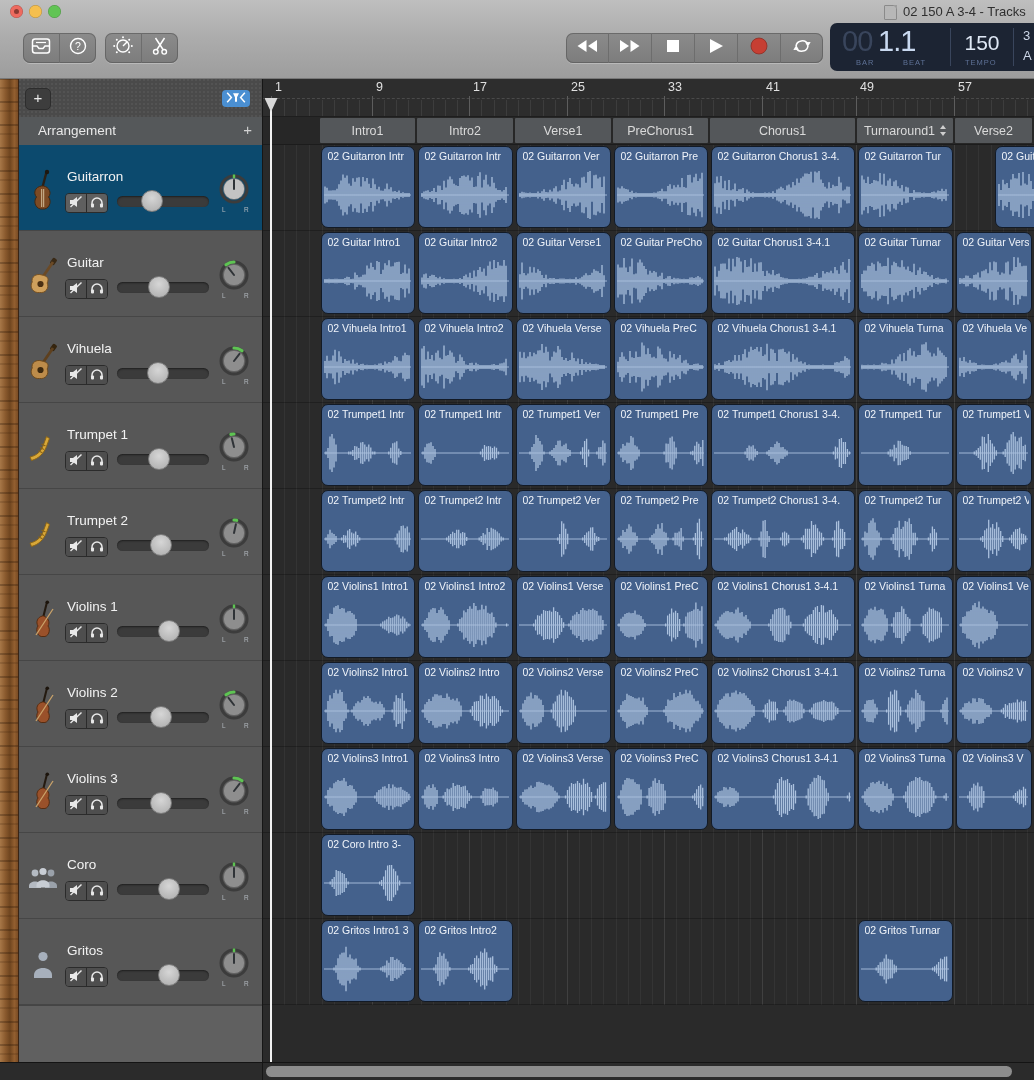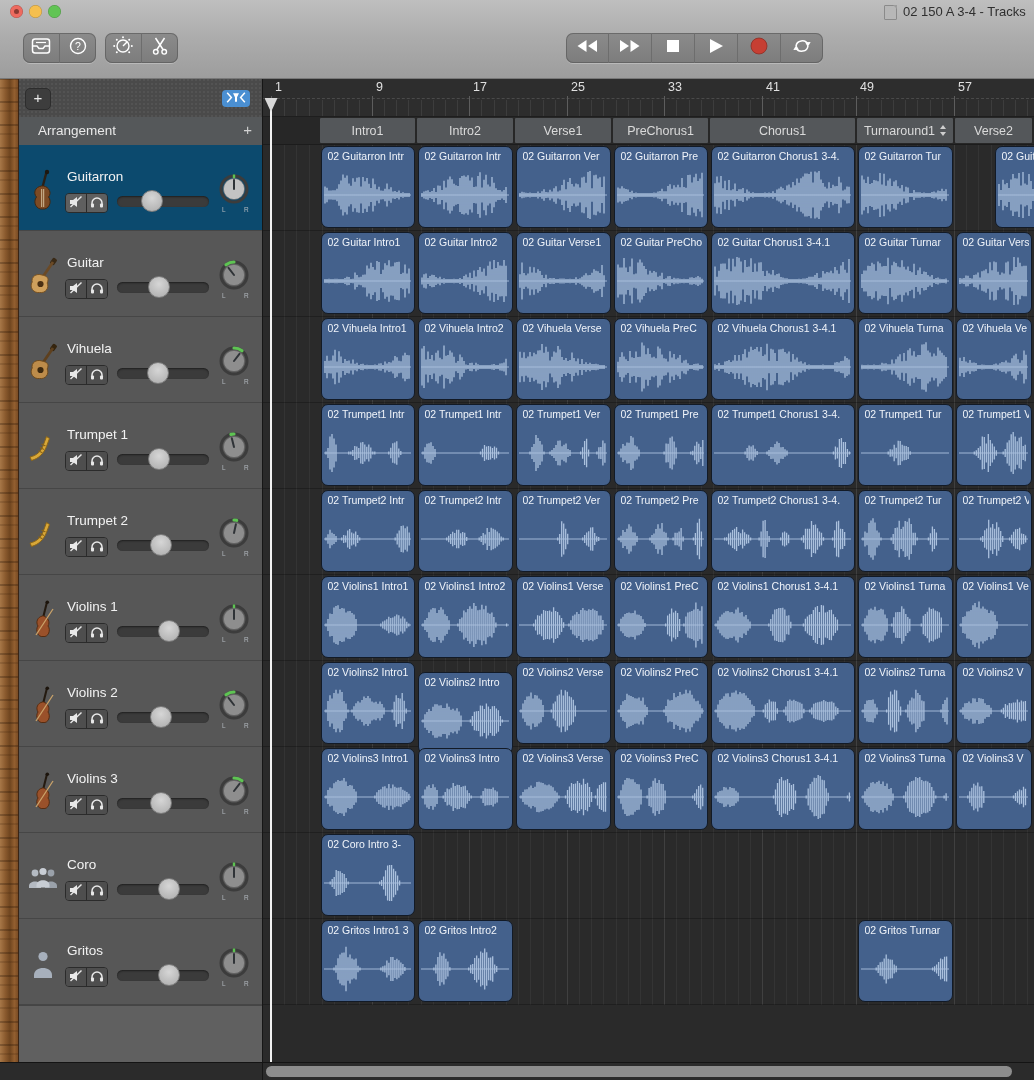--- a/index.html
+++ b/index.html
@@ -209,20 +209,38 @@
           <svg width="22" height="20" viewBox="0 0 24 22">
               <path d="M5.5 11 A6.8 6.2 0 0 1 18.5 9" fill="none" stroke="#fff" stroke-width="1.7"></path>
               <path d="M18.5 11 A6.8 6.2 0 0 1 5.5 13" fill="none" stroke="#fff" stroke-width="1.7"></path>
               <path d="M21.5 6.5 L18.3 12 L15.5 6.8 Z" fill="#fff"></path>
               <path d="M2.5 15.5 L5.7 10 L8.5 15.2 Z" fill="#fff"></path>
             </svg>
         </span>
       </div>
     </div>
 
+    <div id="lcd">
+      <div id="lcd-pos">
+        <span id="lcd-bar-dim">00</span>
+        <span id="lcd-beat">1.1</span>
+        <span id="lab-bar" class="lcd-lab">BAR</span>
+        <span id="lab-beat" class="lcd-lab">BEAT</span>
+      </div>
+      <div class="lcd-div"></div>
+      <div id="lcd-tempo">
+        <span id="lcd-tempo-val">150</span>
+        <span id="lab-tempo" class="lcd-lab">TEMPO</span>
+      </div>
+      <div class="lcd-div"></div>
+      <div id="lcd-sig">
+        <span id="lcd-ts">3</span>
+        <span id="lcd-key">A</span>
+      </div>
+    </div>
   </div>
 
   <div id="wood"></div>
 
   <div id="panel">
     <div id="panel-top">
       <div id="add-track-btn">+</div>
       <div id="catch-btn">
         <span>
           <svg width="22" height="13" viewBox="0 0 22 14">
@@ -1095,21 +1113,21 @@
           </div>
         </div>
         <div class="lane" style="top: 516px;">
           <div class="region" style="left: 58.5px; width: 94px;">
             <div class="rlabel">02 Violins2 Intro1</div>
             <div class="rwave"><svg width="91" height="60" viewBox="0 0 91 60">
                 <line x1="2" y1="30" x2="89" y2="30" stroke="#abc1de" stroke-width="1" opacity="0.9"></line>
                 <path d="M4.0 28.5L4.0 31.5M6.0 19.9L6.0 40.1M8.0 14.3L8.0 45.7M10.0 17.6L10.0 42.4M12.0 11.9L12.0 48.1M14.0 8.7L14.0 51.3M16.0 12.4L16.0 47.6M18.0 8.7L18.0 51.3M20.0 10.9L20.0 49.1M22.0 20.0L22.0 40.0M24.0 22.4L24.0 37.6M26.0 28.5L26.0 31.5M30.0 28.5L30.0 31.5M32.0 25.2L32.0 34.8M34.0 22.3L34.0 37.7M36.0 20.3L36.0 39.7M38.0 21.5L38.0 38.5M40.0 19.1L40.0 40.9M42.0 15.6L42.0 44.4M44.0 16.9L44.0 43.1M46.0 14.9L46.0 45.1M48.0 17.3L48.0 42.7M50.0 20.6L50.0 39.4M52.0 21.4L52.0 38.6M54.0 20.7L54.0 39.3M56.0 22.8L56.0 37.2M58.0 20.5L58.0 39.5M60.0 22.9L60.0 37.1M62.0 26.5L62.0 33.5M70.2 28.5L70.2 31.5M72.2 20.7L72.2 39.3M74.2 14.3L74.2 45.7M76.2 16.9L76.2 43.1M78.2 17.5L78.2 42.5M80.2 12.0L80.2 48.0M82.2 19.8L82.2 40.2M84.2 27.5L84.2 32.5" stroke="#abc1de" stroke-width="1.3" fill="none"></path>
               </svg></div>
           </div>
-          <div class="region" style="left: 155.5px; width: 95px; margin-top: 10px;">
+          <div class="region" style="left: 155.5px; width: 95px;">
             <div class="rlabel">02 Violins2 Intro</div>
             <div class="rwave"><svg width="92" height="60" viewBox="0 0 92 60">
                 <line x1="2" y1="30" x2="90" y2="30" stroke="#abc1de" stroke-width="1" opacity="0.9"></line>
                 <path d="M4.0 28.5L4.0 31.5M6.0 23.2L6.0 36.8M8.0 21.1L8.0 38.9M10.0 18.0L10.0 42.0M12.0 19.9L12.0 40.1M14.0 15.8L14.0 44.2M16.0 13.3L16.0 46.7M18.0 13.2L18.0 46.8M20.0 14.5L20.0 45.5M22.0 14.2L22.0 45.8M24.0 17.1L24.0 42.9M26.0 17.0L26.0 43.0M28.0 12.5L28.0 47.5M30.0 15.7L30.0 44.3M32.0 18.8L32.0 41.2M34.0 17.8L34.0 42.2M36.0 19.4L36.0 40.6M38.0 17.3L38.0 42.7M40.0 20.4L40.0 39.6M42.0 24.4L42.0 35.6M51.4 28.5L51.4 31.5M53.4 24.9L53.4 35.1M55.4 20.7L55.4 39.3M57.4 20.3L57.4 39.7M59.4 19.9L59.4 40.1M61.4 14.6L61.4 45.4M63.4 14.8L63.4 45.2M65.4 17.9L65.4 42.1M67.4 12.5L67.4 47.5M69.4 15.5L69.4 44.5M71.4 18.1L71.4 41.9M73.4 15.3L73.4 44.7M75.4 14.9L75.4 45.1M77.4 17.6L77.4 42.4M79.4 19.2L79.4 40.8M81.4 24.9L81.4 35.1M83.4 28.5L83.4 31.5" stroke="#abc1de" stroke-width="1.3" fill="none"></path>
               </svg></div>
           </div>
           <div class="region" style="left: 253.5px; width: 95px;">
             <div class="rlabel">02 Violins2 Verse</div>
             <div class="rwave"><svg width="92" height="60" viewBox="0 0 92 60">
                 <line x1="2" y1="30" x2="90" y2="30" stroke="#abc1de" stroke-width="1" opacity="0.9"></line>

